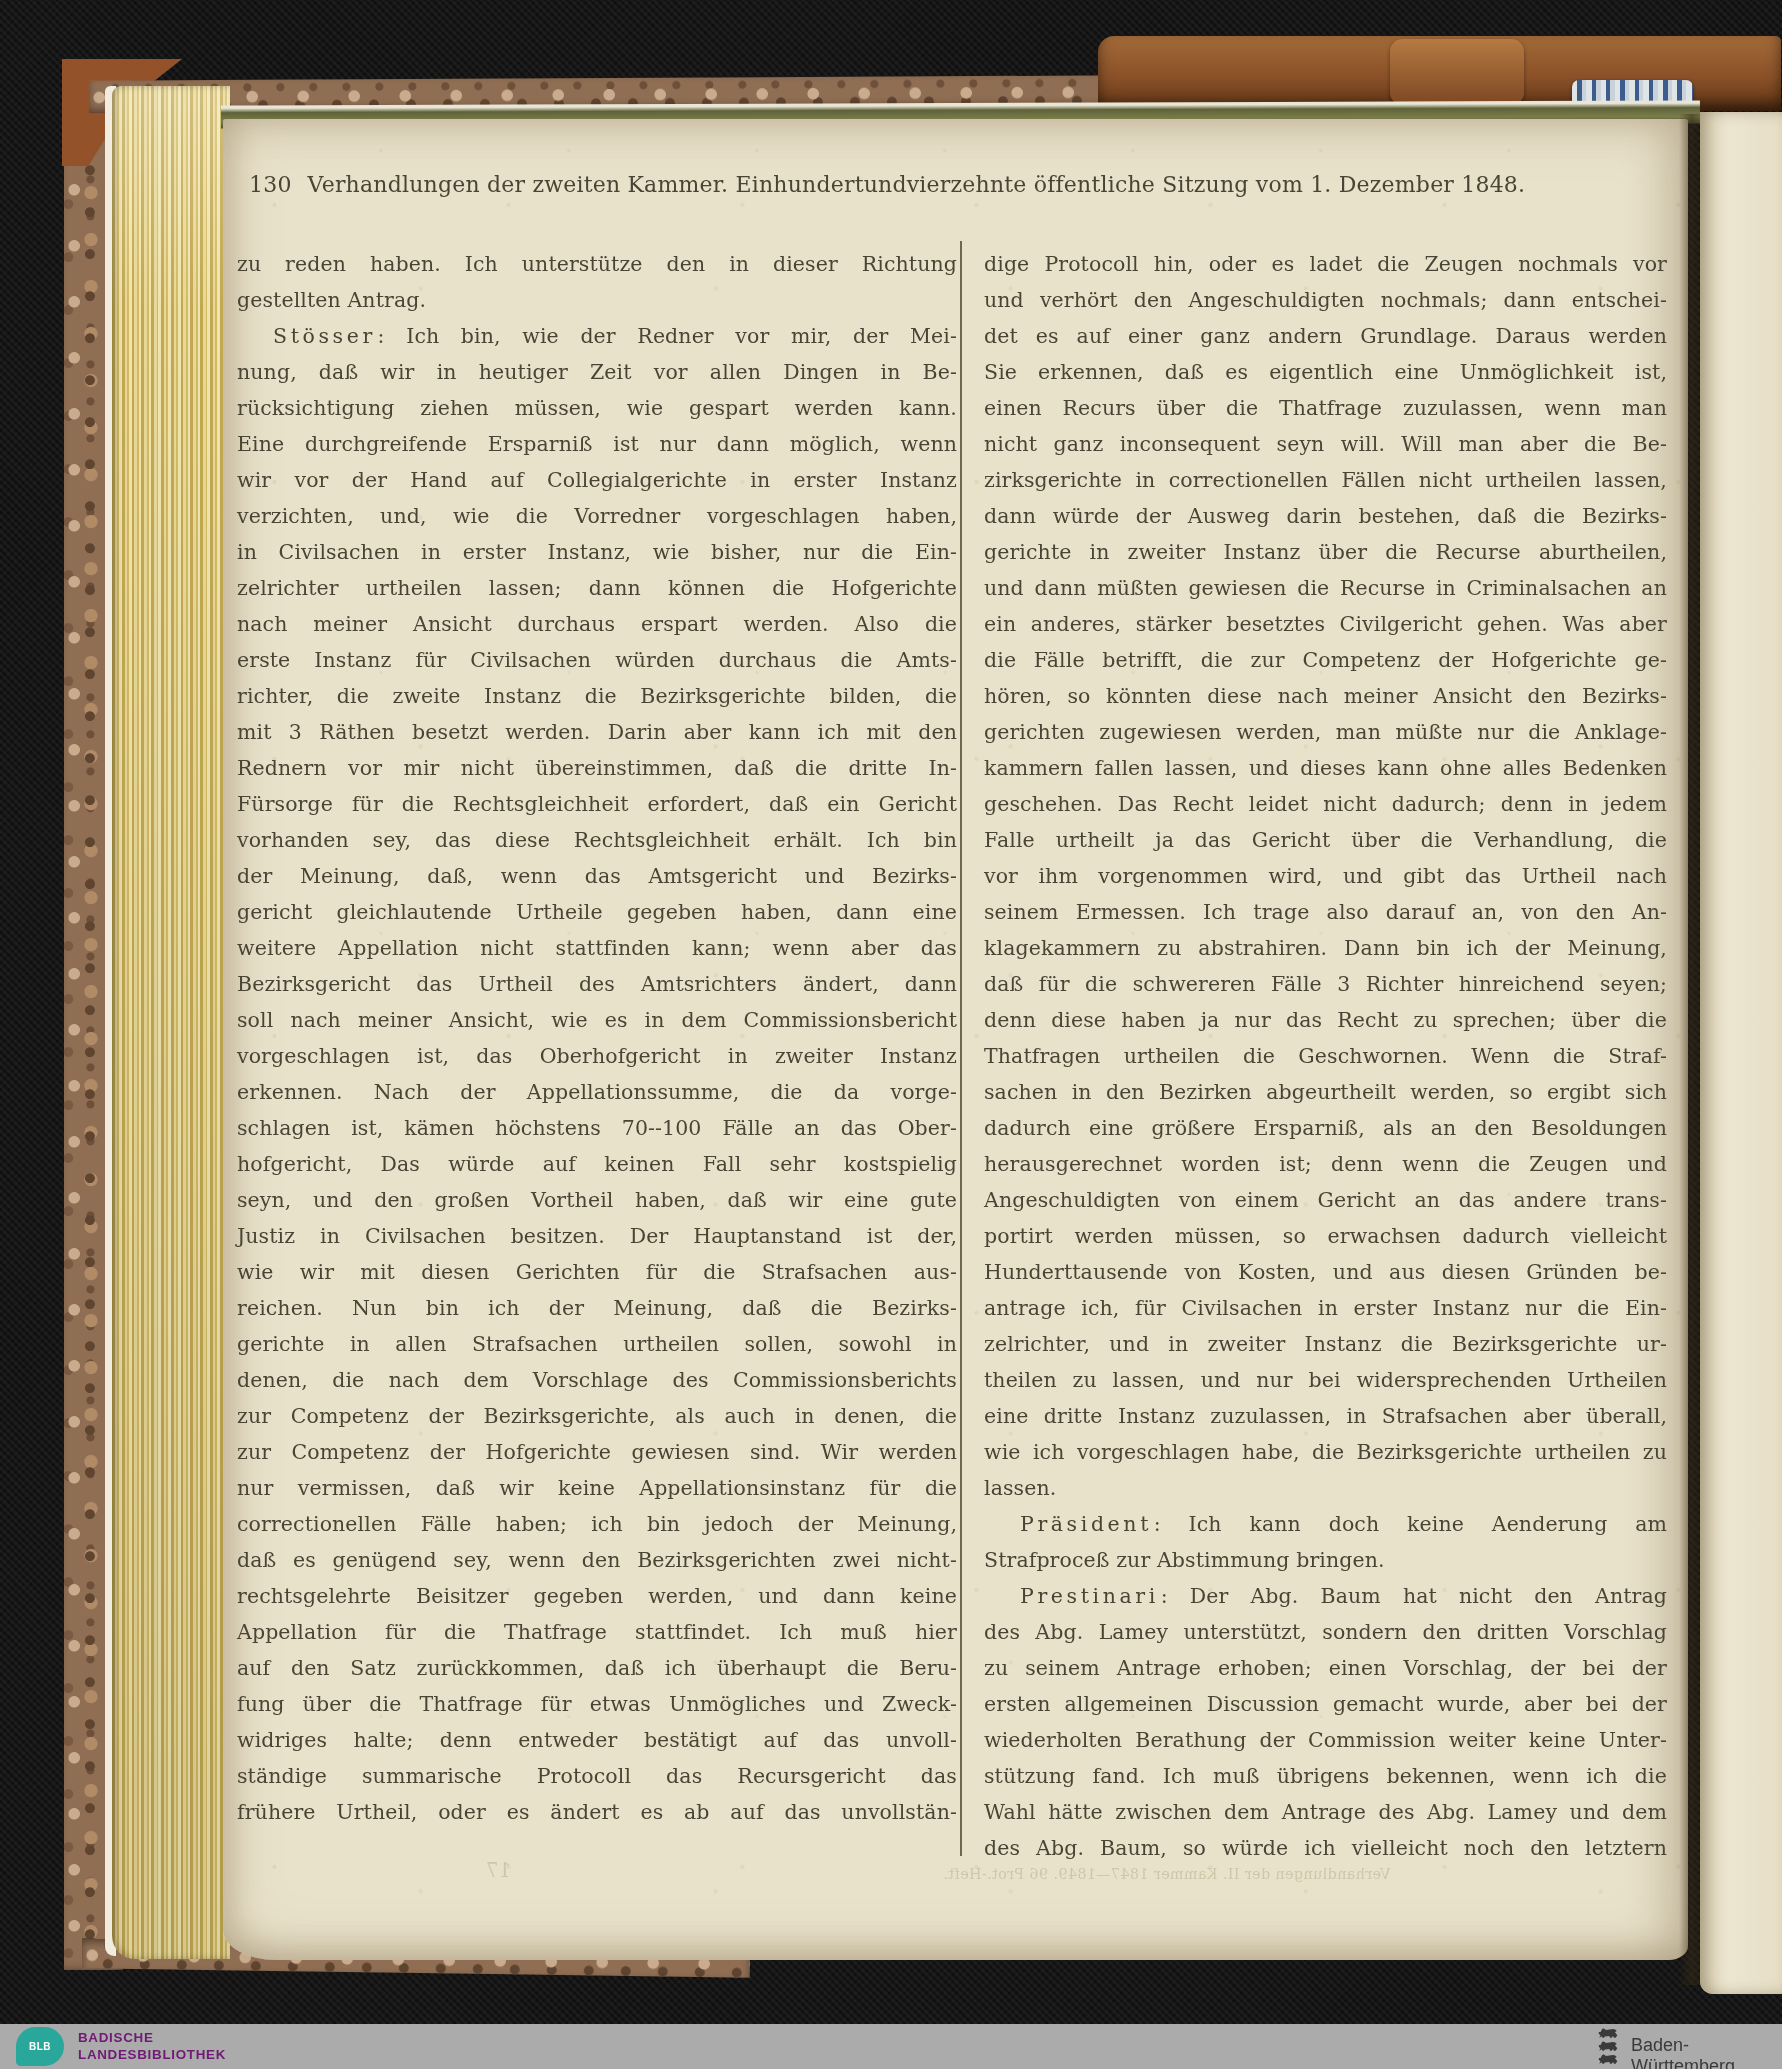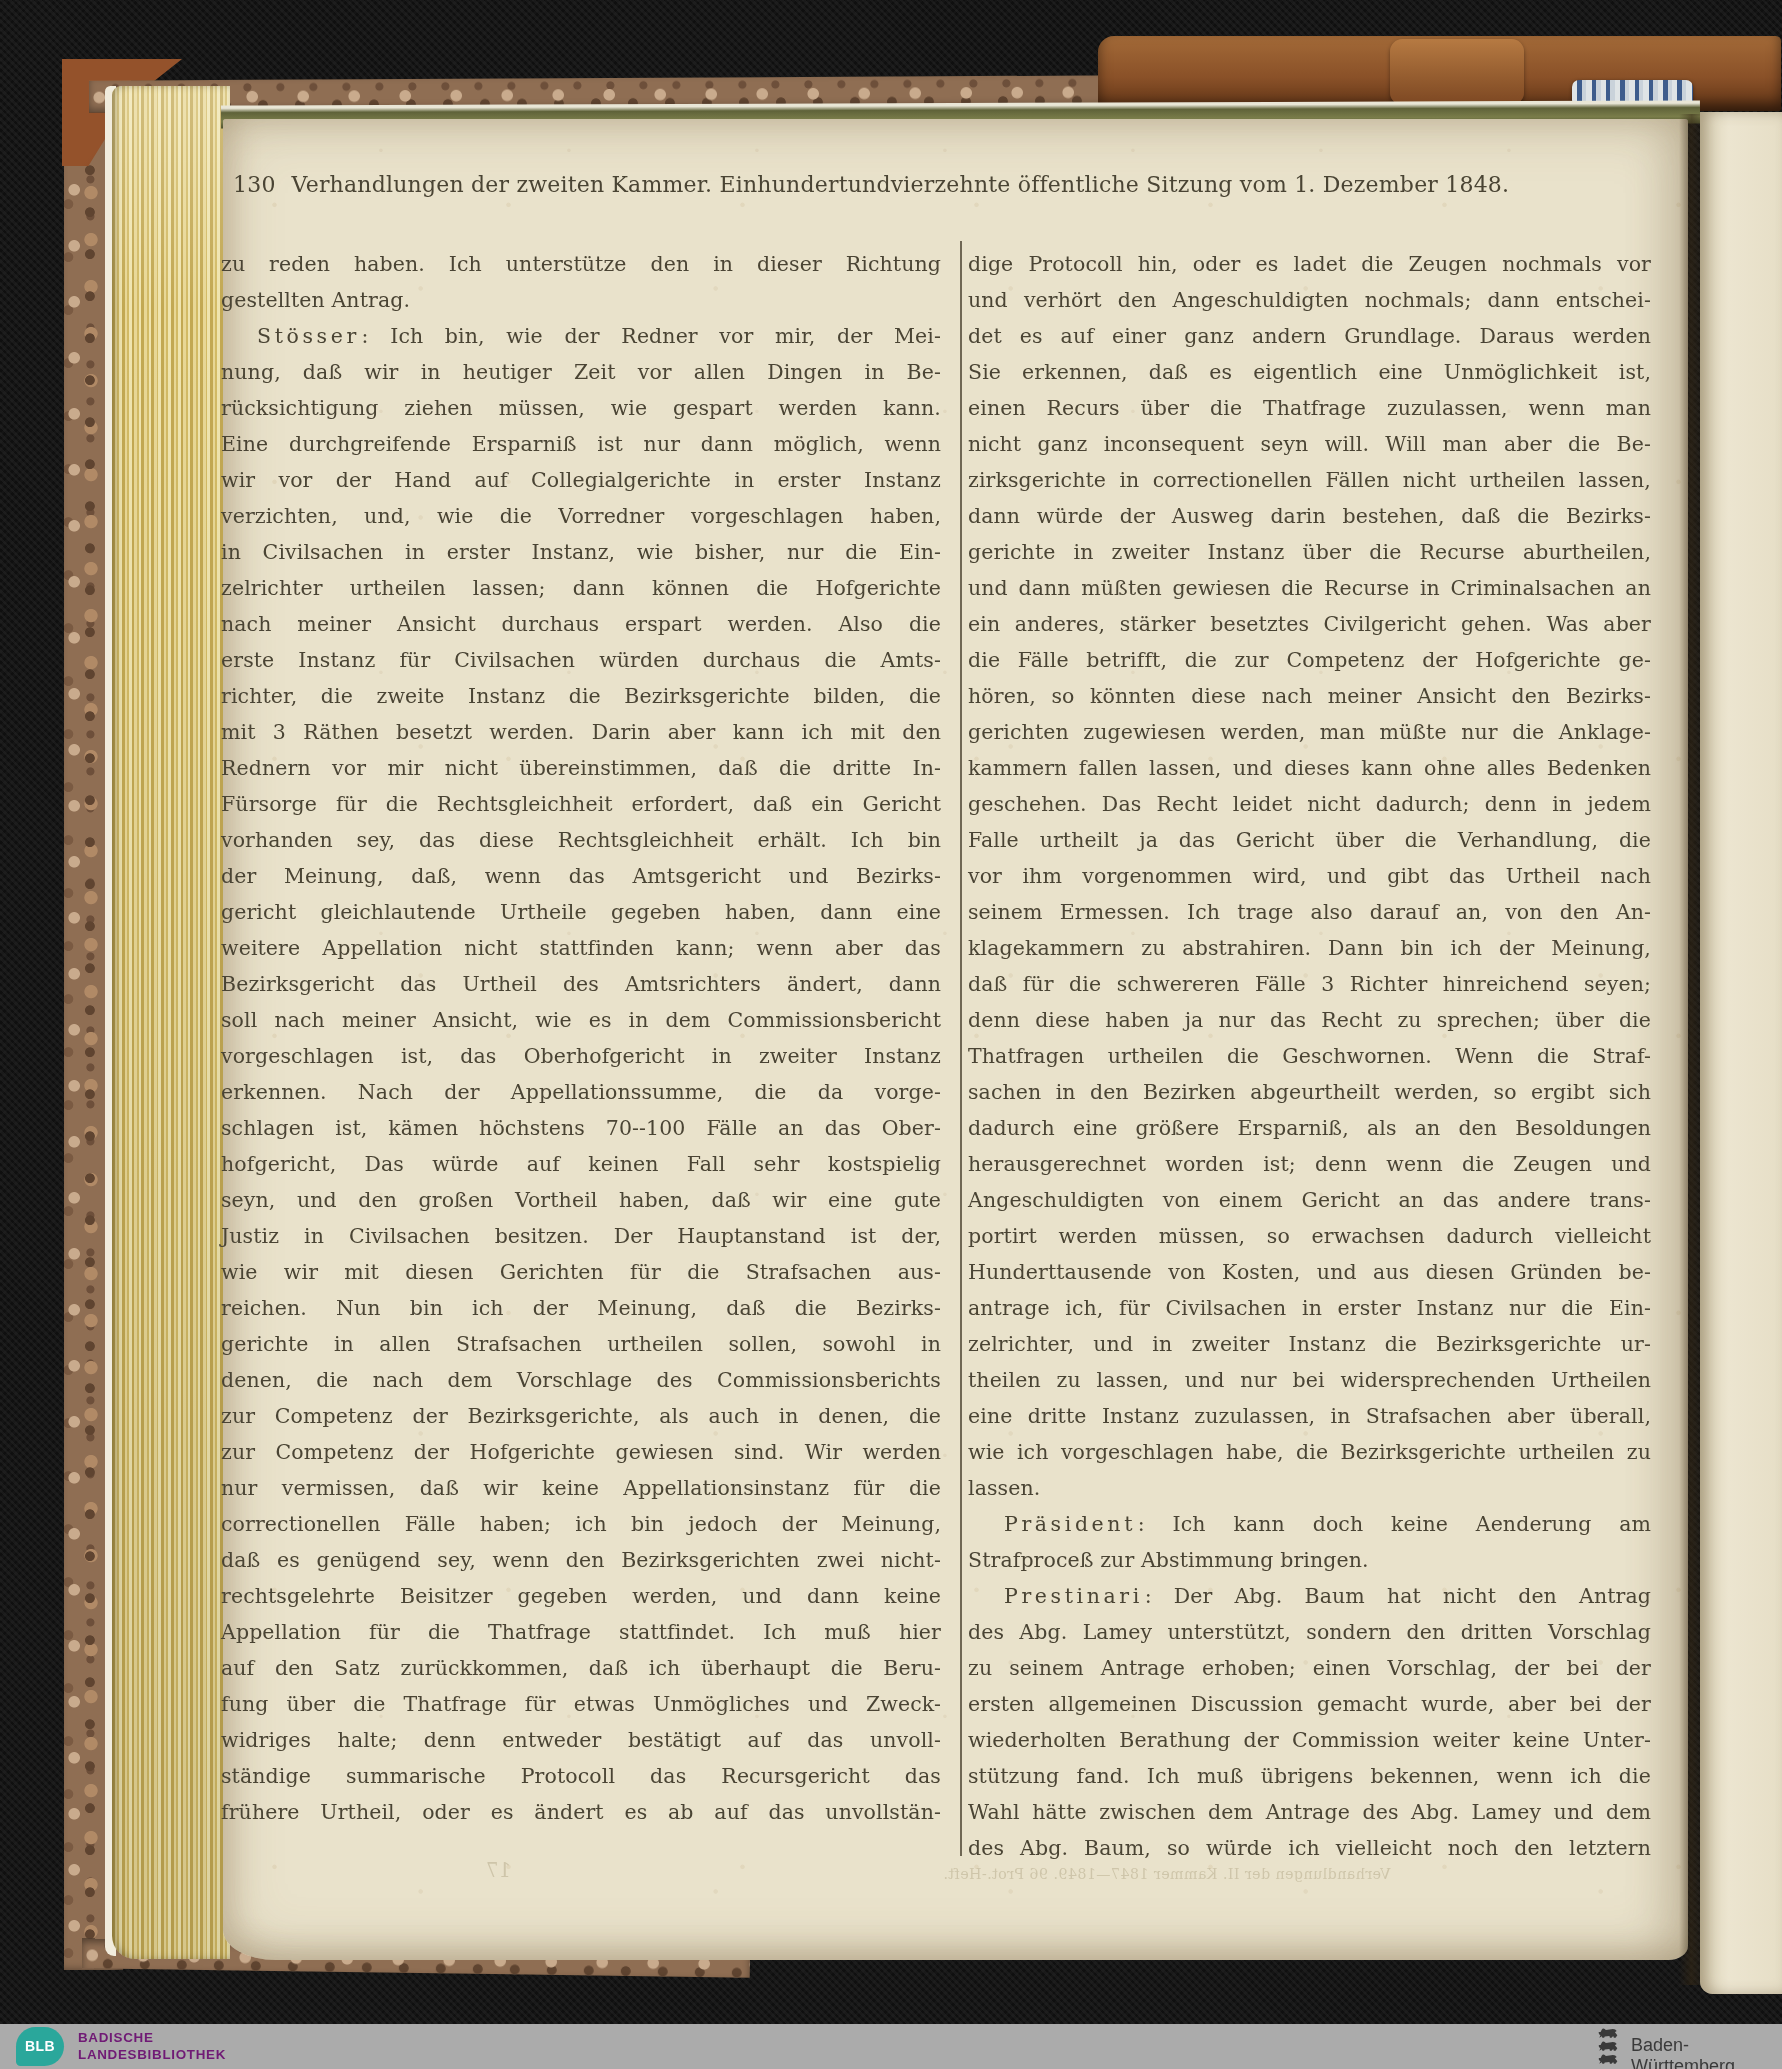--- a/index.html
+++ b/index.html
@@ -53,37 +53,37 @@
       radial-gradient(circle at 84% 12%, rgba(140,100,50,.08) 0 1.3px, transparent 2.2px);
     background-size:234px 277px, 295px 229px, 188px 261px;
     border-radius:2.7px 2.7px 19.6px 53px / 2.7px 2.7px 14.3px 30px;
     box-shadow:inset 0 0 62px rgba(130,105,60,.22), inset -23px 0 41px rgba(95,75,45,.20), inset 12.5px -9px 27px rgba(110,85,50,.18);}
   #gutter{position:absolute;left:1679px;top:114px;width:23px;height:1871px;
     background:linear-gradient(90deg, rgba(60,48,28,0), rgba(55,42,22,.55) 55%, rgba(60,48,28,.15));}
   #page-right-sliver{position:absolute;left:1700px;top:112px;width:82px;height:1882px;
     background:linear-gradient(90deg,#d9d0b4, #ece5d0 35%, #e6dec6);
     box-shadow:inset 7.1px 0 12.5px rgba(90,70,40,.35);border-radius:0 0 0 12.5px;}
   
-  .ink{color:#4a4434;}
+  .ink{color:#4a4434;margin-left:16px;}
   #page-header{position:absolute;left:233px;top:172px;width:1337px;display:flex;gap:16px;font-size:22px;letter-spacing:0.2px;}
   #col-divider{position:absolute;left:960px;top:241px;width:1.8px;height:1615px;background:rgba(70,62,44,.75);}
   .col{position:absolute;top:246px;font-size:20.5px;line-height:36px;letter-spacing:0.1px;}
   #col-left{left:221px;width:720px;}
   #col-right{left:968px;width:683px;}
   .line{text-align:justify;text-align-last:justify;white-space:normal;height:36px;overflow:visible;}
   .line.flush{text-align-last:left;}
   .line.indent{padding-left:36px;}
   .speaker{letter-spacing:3.6px;padding-right:1.8px;}
   .ghost{position:absolute;color:#93865f;opacity:.30;transform:scaleX(-1);filter:blur(0.4px);font-family:"DejaVu Serif",serif;}
   #ghost-signature{left:486px;top:1859px;font-size:19.6px;}
   #ghost-footer{left:943px;top:1866px;font-size:14.3px;letter-spacing:0.4px;}
   
   #footer-bar{position:absolute;left:0;bottom:0;width:1782px;height:45px;background:#ababab;font-family:"Liberation Sans",sans-serif;}
   #blb-logo{position:absolute;left:16px;top:2.7px;width:48px;height:39px;border-radius:19.6px 19.6px 19.6px 4.5px;
-    display:flex;align-items:center;justify-content:center;color:#fff;font-weight:bold;font-size:14px;letter-spacing:0.4px;}
+    display:flex;align-items:center;justify-content:center;color:#fff;font-weight:bold;font-size:10px;letter-spacing:0.4px;}
   #library-name{position:absolute;left:78px;top:4.5px;color:#701a75;font-weight:bold;font-size:13.4px;line-height:17px;letter-spacing:0.7px;}
   #state-crest{position:absolute;left:1592px;top:2.7px;width:32px;height:39px;}
   #state-name{position:absolute;left:1631px;top:10.7px;color:#3a3a3a;font-size:18px;}
 </style>
 </head>
 <body>
 
 <div id="stage">
 
   <div id="cover-left" class="marble"></div>

